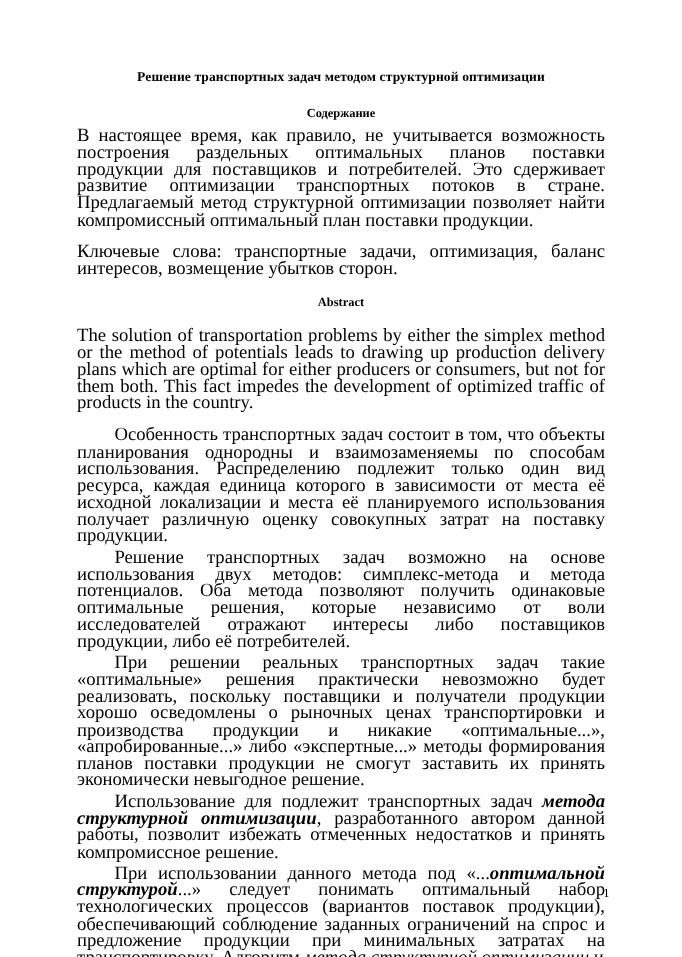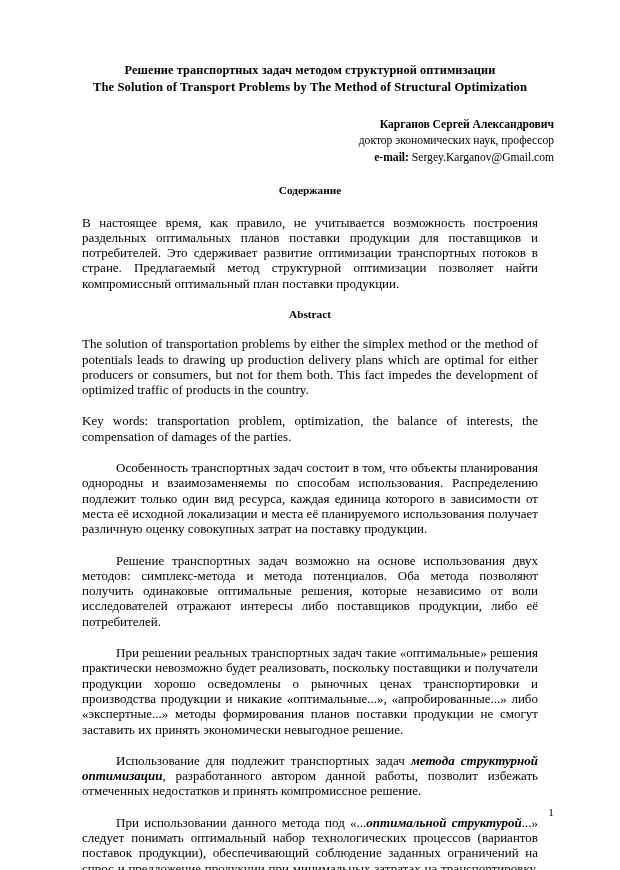--- a/index.html
+++ b/index.html
@@ -60,22 +60,22 @@
     font-weight: bold;
     font-size: 11.3px;
     line-height: 15.3px;
     margin-top: 17px;
     text-align: center;
   }
   .heading.tight { margin-top: 16px; }
 
   
   p.para {
-    margin: 16px;
-    font-size: 13px;
+    margin: 4px;
+    font-size: 17px;
     line-height: 15.3px;
     text-align: justify;
     text-justify: inter-word;
   }
   p.para.just-abstract {
     text-align: justify;
   }
   p.gap-before { margin-top: 14px; }
   .indent { display: inline-block; width: 34px; }
   i, .ital { font-style: italic; }
@@ -97,37 +97,31 @@
   }
 </style>
 </head>
 <body>
 
 <div class="page">
   <div class="content">
 
     <div class="title-block">
       <div class="title-line-1">Решение транспортных задач методом структурной оптимизации</div>
-      <div class="title-line-2">The Solution of Transport Problems by The Method of Structural Optimization</div>
     </div>
 
-    <div class="author-block">
-      <div class="author-name">Карганов Сергей Александрович</div>
-      <div class="author-degree">доктор экономических наук, профессор</div>
-      <div class="author-email-line"><span class="author-email-label">e-mail:</span> <span class="author-email">Sergey.Karganov@Gmail.com</span></div>
-    </div>
 
     <div class="heading">Содержание</div>
     <p class="para just-abstract">В настоящее время, как правило, не учитывается возможность построения раздельных оптимальных планов поставки продукции для поставщиков и потребителей. Это сдерживает развитие оптимизации транспортных потоков в стране. Предлагаемый метод структурной оптимизации позволяет найти компромиссный оптимальный план поставки продукции.</p>
 
+    <p class="para gap-before">Ключевые слова: транспортные задачи, оптимизация, баланс интересов, возмещение убытков сторон.</p>
 
     <div class="heading tight">Abstract</div>
     <p class="para gap-before">The solution of transportation problems by either the simplex method or the method of potentials leads to drawing up production delivery plans which are optimal for either producers or consumers, but not for them both. This fact impedes the development of optimized traffic of products in the country.</p>
 
-    <p class="para gap-before">Key words: transportation problem, optimization, the balance of interests, the compensation of damages of the parties.</p>
 
     <div class="body-block">
 
       <p class="para"><span class="indent"></span><span>Особенность транспортных задач состоит в том, что объекты планирования однородны и взаимозаменяемы по  способам использования. Распределению подлежит только один вид ресурса, каждая единица которого в зависимости от места её исходной локализации и места её планируемого использования получает различную оценку совокупных затрат на поставку продукции.</span></p>
 
       <p class="para"><span class="indent"></span><span>Решение транспортных задач возможно на основе использования двух методов: симплекс-метода и метода потенциалов. Оба метода позволяют получить одинаковые оптимальные решения, которые независимо от воли исследователей отражают интересы либо поставщиков продукции, либо её потребителей.</span></p>
 
       <p class="para"><span class="indent"></span><span>При решении реальных транспортных задач такие «оптимальные» решения практически невозможно будет реализовать, поскольку поставщики и получатели продукции хорошо осведомлены о рыночных ценах транспортировки и производства продукции и никакие «оптимальные...», «апробированные...» либо «экспертные...» методы формирования планов поставки продукции не смогут заставить их принять экономически невыгодное решение.</span></p>
 
       <p class="para"><span class="indent"></span><span>Использование для подлежит транспортных задач </span><span class="bi">метода структурной оптимизации</span><span>, разработанного автором данной работы, позволит избежать отмеченных недостатков и принять компромиссное решение.</span></p>

